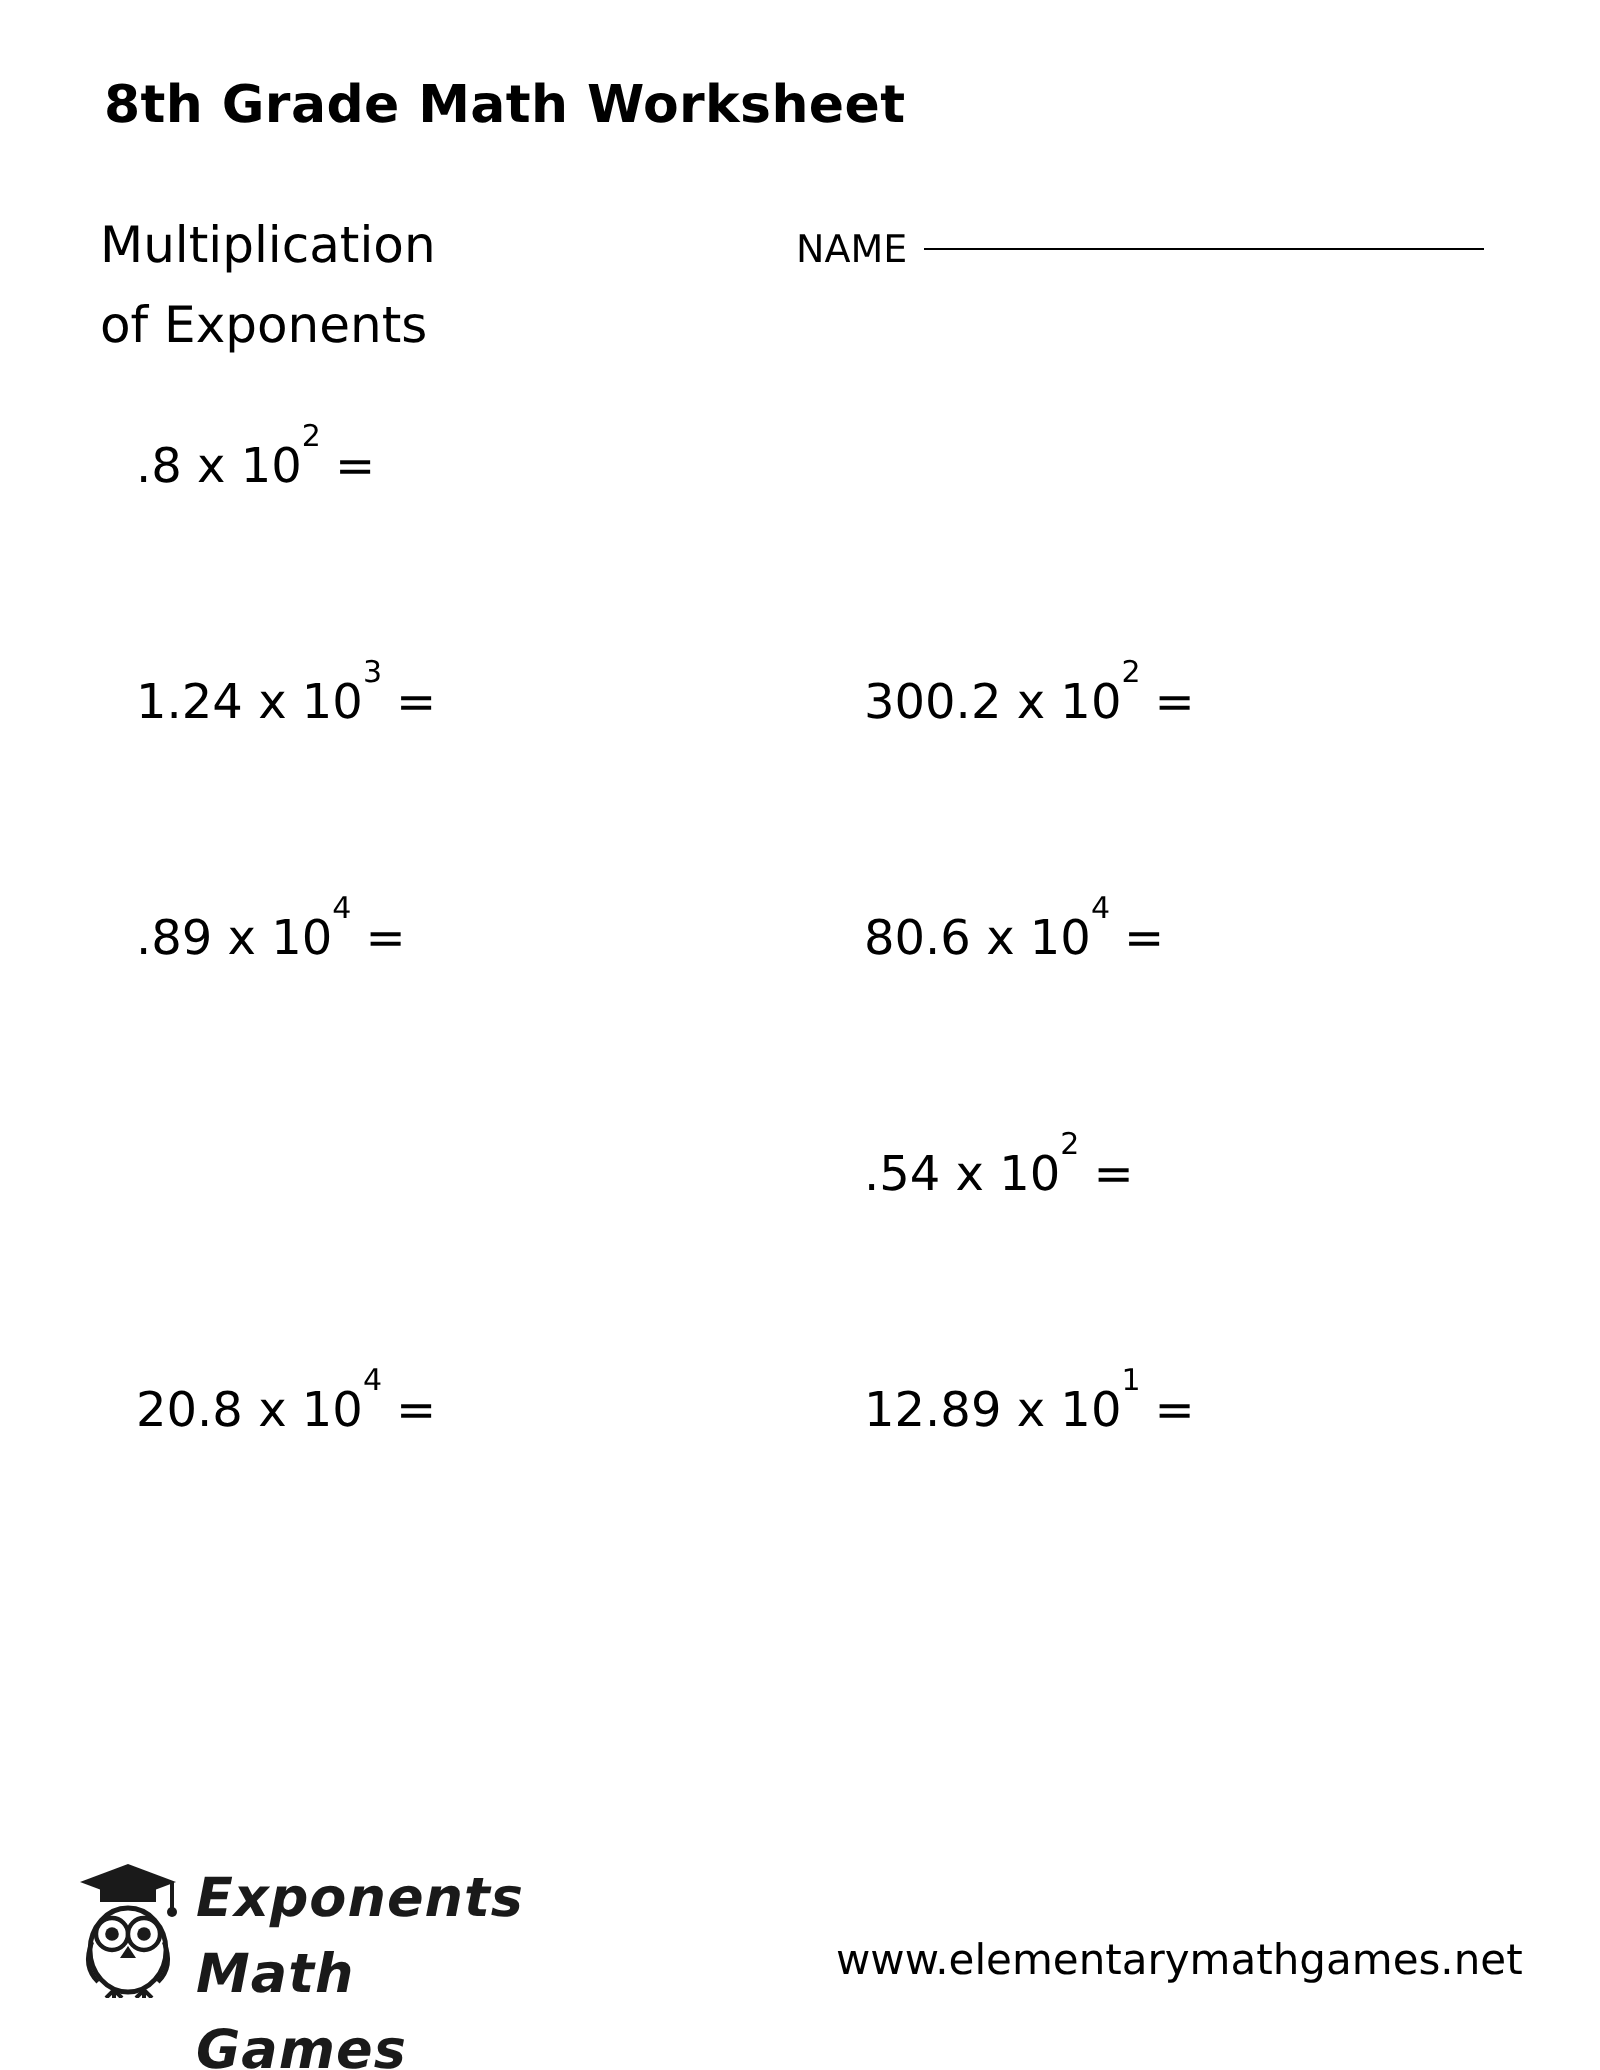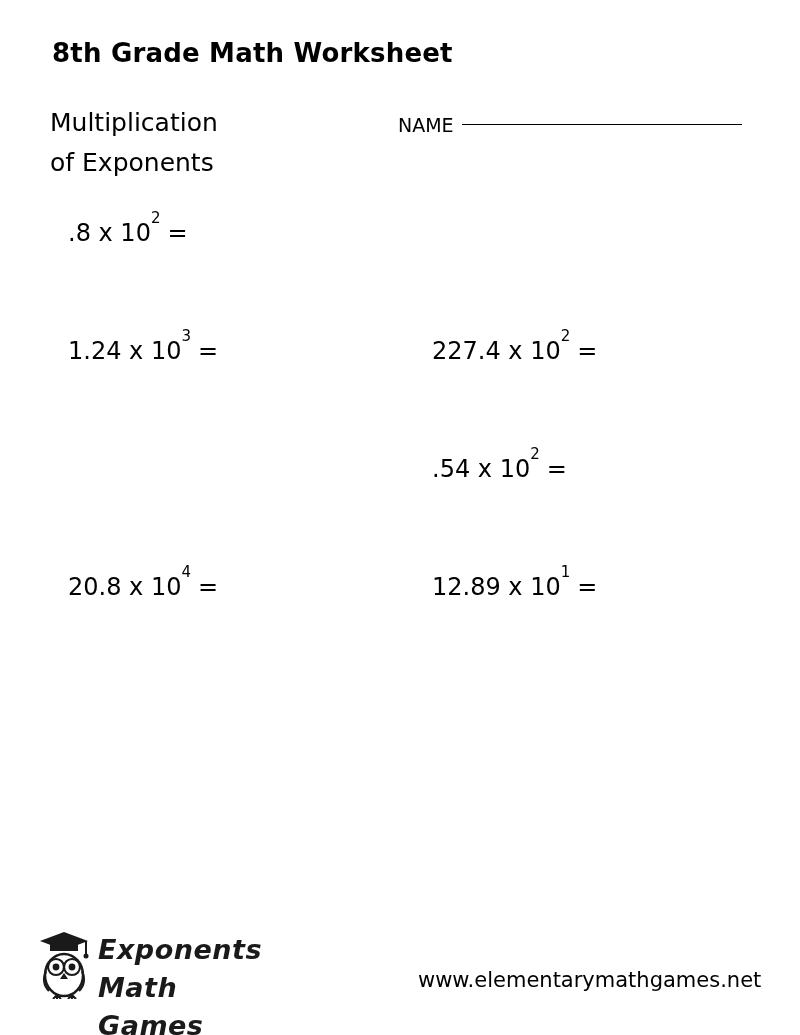--- a/index.html
+++ b/index.html
@@ -141,24 +141,28 @@
   </div>
 
   <div class="problems">
 
     <div class="prow">
       <div class="prob col-left"><span>.8 x 10</span><sup>2</sup><span class="sp"></span><span>=</span></div>
     </div>
 
     <div class="prow">
       <div class="prob col-left"><span>1.24 x 10</span><sup>3</sup><span class="sp"></span><span>=</span></div>
-      <div class="prob col-right"><span>227.4 x 10</span><sup>2</sup><span class="sp"></span><span>=</span></div>
-    </div>
-
-
+      <div class="prob col-right"><span>300.2 x 10</span><sup>2</sup><span class="sp"></span><span>=</span></div>
+    </div>
+
+
+    <div class="prow">
+      <div class="prob col-left"><span>.89 x 10</span><sup>4</sup><span class="sp"></span><span>=</span></div>
+      <div class="prob col-right"><span>80.6 x 10</span><sup>4</sup><span class="sp"></span><span>=</span></div>
+    </div>
 
     <div class="prow">
       <div class="prob col-right"><span>.54  x 10</span><sup>2</sup><span class="sp"></span><span>=</span></div>
     </div>
 
     <div class="prow">
       <div class="prob col-left"><span>20.8 x 10</span><sup>4</sup><span class="sp"></span><span>=</span></div>
       <div class="prob col-right"><span>12.89 x 10</span><sup>1</sup><span class="sp"></span><span>=</span></div>
     </div>
 

